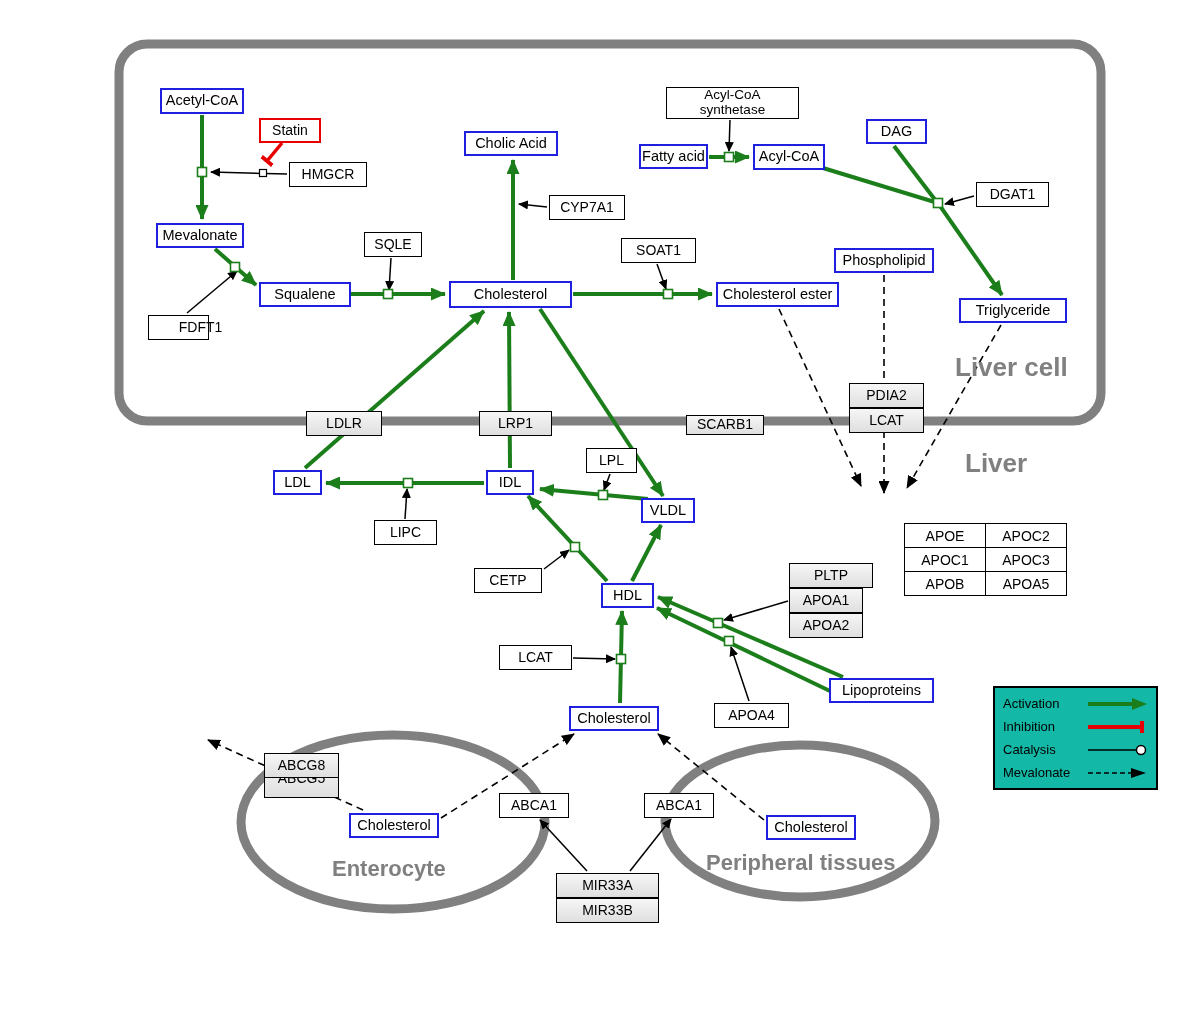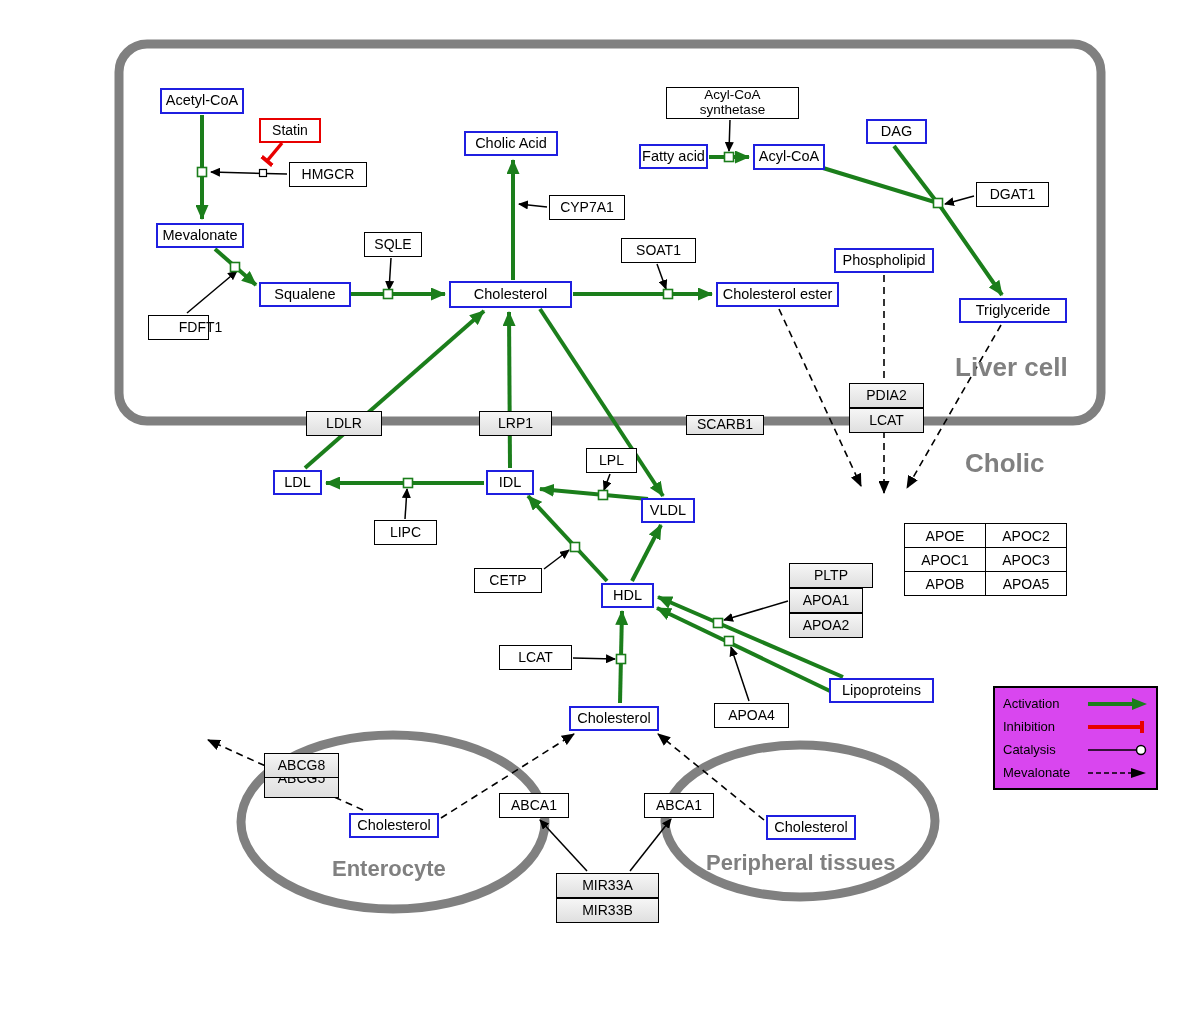--- a/index.html
+++ b/index.html
@@ -18,21 +18,21 @@
   .gene { border:1px solid #000; }
   .shaded { background:linear-gradient(180deg,#f6f6f6 0%,#dfdfdf 100%); }
   .inhib { border:2px solid #e80000; }
   .wrap2 { white-space:normal; padding:0 14px; font-size:13.5px; }
   .comp-label { position:absolute; color:#808080; font-weight:bold; }
   .apo-cell { position:absolute; box-sizing:border-box; width:82px; height:25px;
     border:1px solid #000; display:flex; align-items:center; justify-content:center;
     font-size:14px; background:#fff; }
   .legend {
     position:absolute; left:993px; top:686px; width:165px; height:104px;
-    box-sizing:border-box; border:2.5px solid #000; background:#d946ef;
+    box-sizing:border-box; border:2.5px solid #000; background:#14b8a6;
     display:flex; flex-direction:column; justify-content:center; padding:4px 8px;
   }
   .legend-row { display:flex; align-items:center; justify-content:space-between; height:24px; }
   .legend-row span { font-size:13px; color:#000; }
 </style>
 </head>
 <body>
 
 <div class="canvas">
 
@@ -117,21 +117,21 @@
       <rect x="598.5" y="490.5" width="9" height="9"></rect>
       <rect x="570.5" y="542.5" width="9" height="9"></rect>
       <rect x="616.5" y="654.5" width="9" height="9"></rect>
       <rect x="713.5" y="618.5" width="9" height="9"></rect>
       <rect x="724.5" y="636.5" width="9" height="9"></rect>
     </g>
     <rect x="259.5" y="169.5" width="7" height="7" fill="#fff" stroke="#000" stroke-width="1.2"></rect>
   </svg>
 
   <div class="comp-label" style="left:955px; top:352px; font-size:26px;">Liver cell</div>
-  <div class="comp-label" style="left:965px; top:448px; font-size:26px;">Cholic</div>
+  <div class="comp-label" style="left:965px; top:448px; font-size:26px;">Liver</div>
   <div class="comp-label" style="left:332px; top:856px; font-size:22px;">Enterocyte</div>
   <div class="comp-label" style="left:706px; top:850px; font-size:22px;">Peripheral tissues</div>
 
   <div class="node met" style="left:160px; top:88px;  width:84px;  height:26px;">Acetyl-CoA</div>
   <div class="node inhib" style="left:259px; top:118px; width:62px;  height:25px;">Statin</div>
   <div class="node gene" style="left:289px; top:162px; width:78px;  height:25px;">HMGCR</div>
   <div class="node met" style="left:156px; top:223px; width:88px;  height:25px;">Mevalonate</div>
   <div class="node gene" style="left:148px; top:315px; width:61px;  height:25px;padding-left:44px;">FDFT1</div>
   <div class="node met" style="left:259px; top:282px; width:92px;  height:25px;">Squalene</div>
   <div class="node gene" style="left:364px; top:232px; width:58px;  height:25px;">SQLE</div>

